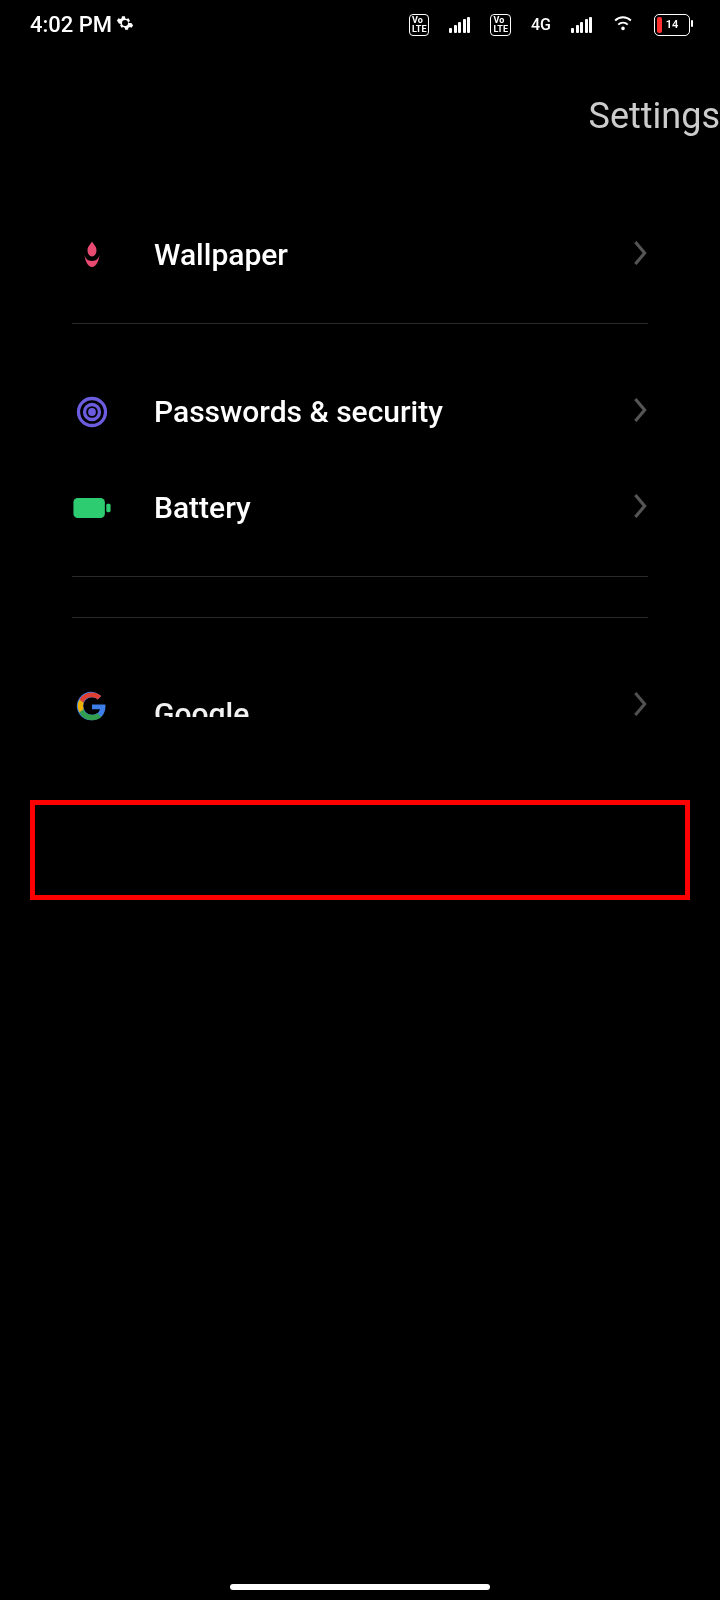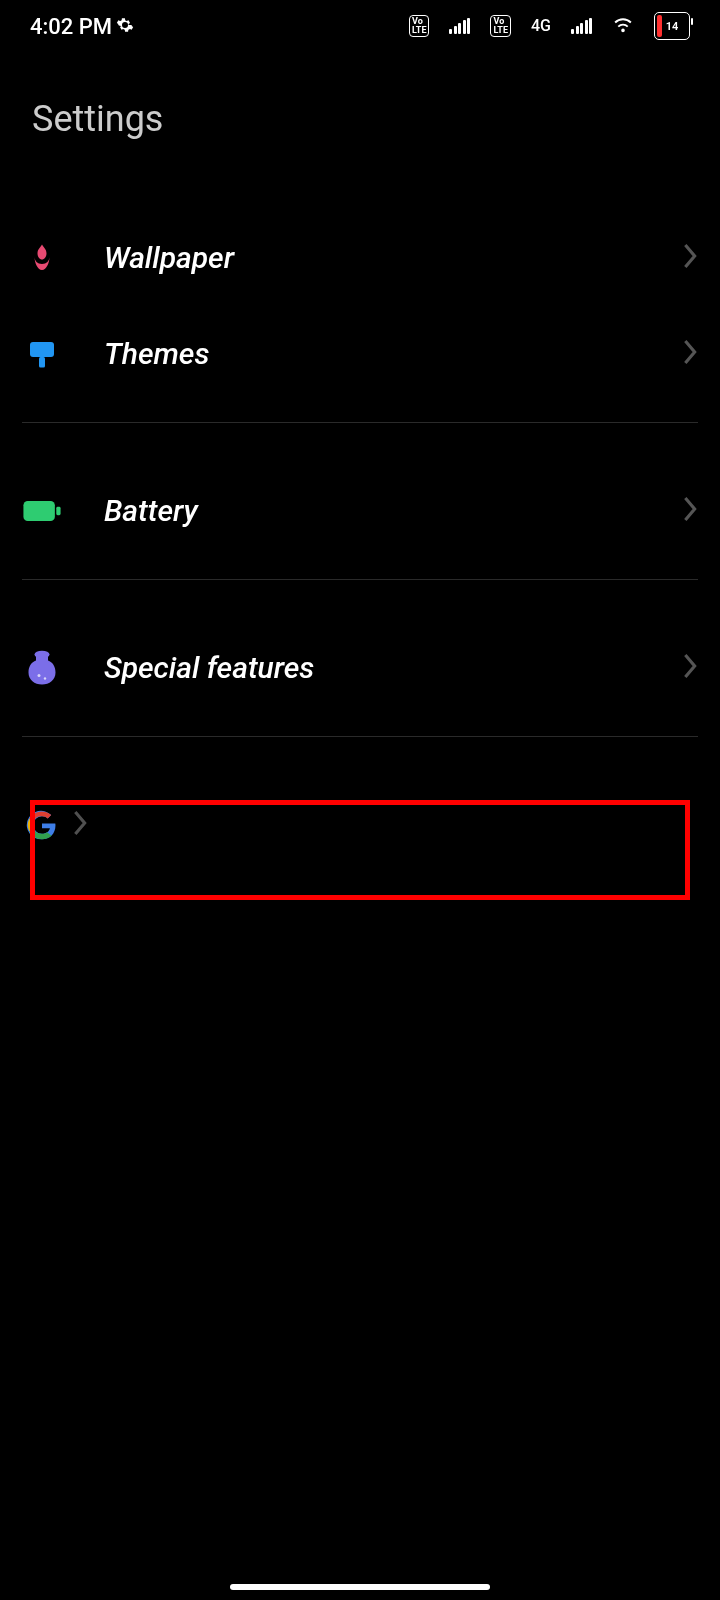--- a/index.html
+++ b/index.html
@@ -63,21 +63,21 @@
     .signal-bars span:nth-child(4){height:14px}
     .signal-bars span:nth-child(5){height:16px}
     .net-label {
       font-size: 16px;
       line-height: 1;
     }
     .battery {
       border: 1.5px solid #fff;
       border-radius: 5px;
       width: 36px;
-      height: 28px;
+      height: 22px;
       position: relative;
       display: flex;
       align-items: center;
       padding: 2px;
     }
     .battery::after {
       content: "";
       position: absolute;
       right: -4px;
       top: 5px;
@@ -94,31 +94,30 @@
     }
     .battery-text {
       position: absolute;
       width: 100%;
       text-align: center;
       font-size: 11px;
       font-weight: 600;
       left: 0;
     }
     .page-title {
-      text-align: left;
+      text-align: right;
       font-size: 36px;
       font-weight: 400;
       color: #ccc;
       margin-top: 50px;
       margin-bottom: 70px;
       padding-left: 32px;
     }
     .list {
-      padding: 0 22px;
-      font-style: italic;
+      padding: 0 72px;
     }
     .row {
       display: flex;
       align-items: center;
       padding: 28px 0;
       position: relative;
     }
     .row-icon {
       width: 40px;
       height: 40px;
@@ -216,82 +215,70 @@
       <svg width="36" height="36" viewBox="0 0 24 24" fill="#e84a72">
           <path d="M12 3c-1 2-3 3-3 6 0 2 1.3 4 3 4s3-2 3-4c0-3-2-4-3-6zm-5 8c0 4 2 9 5 9s5-5 5-9c0 3-2 5-5 5s-5-2-5-5z"></path>
         </svg>
     </span>
     <span class="row-label">Wallpaper</span>
     <span class="chevron"><svg width="16" height="28" viewBox="0 0 10 18" fill="none" stroke="#555" stroke-width="2">
           <path d="M2 2l6 7-6 7"></path>
         </svg></span>
   </div>
 
+
+  <div class="divider"></div>
+
   <div class="row">
     <span class="row-icon">
-      <svg width="36" height="36" viewBox="0 0 24 24" fill="#2196f3">
-          <rect x="4" y="4" width="16" height="10" rx="2"></rect>
-          <rect x="10" y="14" width="4" height="7" rx="1"></rect>
-        </svg>
-    </span>
-    <span class="row-label">Themes</span>
-    <span class="chevron"><svg width="16" height="28" viewBox="0 0 10 18" fill="none" stroke="#555" stroke-width="2">
-          <path d="M2 2l6 7-6 7"></path>
-        </svg></span>
-  </div>
-
-  <div class="divider"></div>
-
+      <svg width="36" height="36" viewBox="0 0 24 24" fill="none" stroke="#6b5ce0" stroke-width="2.2">
+          <circle cx="12" cy="12" r="9"></circle>
+          <circle cx="12" cy="12" r="5"></circle>
+          <circle cx="12" cy="12" r="1.5" fill="#6b5ce0"></circle>
+        </svg>
+    </span>
+    <span class="row-label">Passwords &amp; security</span>
+    <span class="chevron"><svg width="16" height="28" viewBox="0 0 10 18" fill="none" stroke="#555" stroke-width="2">
+          <path d="M2 2l6 7-6 7"></path>
+        </svg></span>
+  </div>
 
 
   <div class="row">
     <span class="row-icon">
       <svg width="40" height="28" viewBox="0 0 28 18" fill="#2ecc71">
           <rect x="1" y="2" width="22" height="14" rx="3"></rect>
           <rect x="24" y="6" width="3" height="6" rx="1"></rect>
         </svg>
     </span>
     <span class="row-label">Battery</span>
     <span class="chevron"><svg width="16" height="28" viewBox="0 0 10 18" fill="none" stroke="#555" stroke-width="2">
           <path d="M2 2l6 7-6 7"></path>
         </svg></span>
   </div>
 
 
 
   <div class="divider"></div>
 
 
-  <div class="row">
-    <span class="row-icon">
-      <svg width="36" height="40" viewBox="0 0 24 26" fill="#7b6ee8">
-          <ellipse cx="12" cy="4" rx="5" ry="2.5"></ellipse>
-          <path d="M8 5v3c-3 1-5 4-5 8 0 5 4 8 9 8s9-3 9-8c0-4-2-7-5-8V5z"></path>
-          <circle cx="10" cy="18" r="1" fill="#fff" opacity="0.7"></circle>
-          <circle cx="14" cy="20" r="0.8" fill="#fff" opacity="0.7"></circle>
-        </svg>
-    </span>
-    <span class="row-label">Special features</span>
-    <span class="chevron"><svg width="16" height="28" viewBox="0 0 10 18" fill="none" stroke="#555" stroke-width="2">
-          <path d="M2 2l6 7-6 7"></path>
-        </svg></span>
-  </div>
 
   <div class="divider"></div>
 
 
   <div class="row" style="padding-bottom:0;opacity:0.95">
     <span class="row-icon">
       <svg width="38" height="38" viewBox="0 0 24 24">
           <path d="M12 11v3h5c-.5 2-2.3 3.5-5 3.5A5.5 5.5 0 1112 6.5c1.4 0 2.6.5 3.6 1.4l2.2-2.2A9 9 0 1012 21c5 0 8.5-3.6 8.5-8.7 0-.5 0-.9-.1-1.3z" fill="#4285F4"></path>
           <path d="M4 8l2.6 1.9A5.5 5.5 0 0112 6.5c1.4 0 2.6.5 3.6 1.4l2.2-2.2A9 9 0 004 8z" fill="#EA4335"></path>
           <path d="M12 21c2.4 0 4.5-.8 6-2.2l-2.8-2.2c-.8.6-1.9 1-3.2 1A5.5 5.5 0 016.7 14L4 16a9 9 0 008 5z" fill="#34A853"></path>
           <path d="M4 16l2.7-2a5.5 5.5 0 010-4L4 8a9 9 0 000 8z" fill="#FBBC05"></path>
         </svg>
     </span>
+    <span class="row-label" style="overflow:hidden;height:22px">Google</span>
     <span class="chevron"><svg width="16" height="28" viewBox="0 0 10 18" fill="none" stroke="#555" stroke-width="2">
           <path d="M2 2l6 7-6 7"></path>
         </svg></span>
   </div>
 
 </div>
 
 <div class="highlight-box"></div>
 
 <div class="home-bar"></div>

